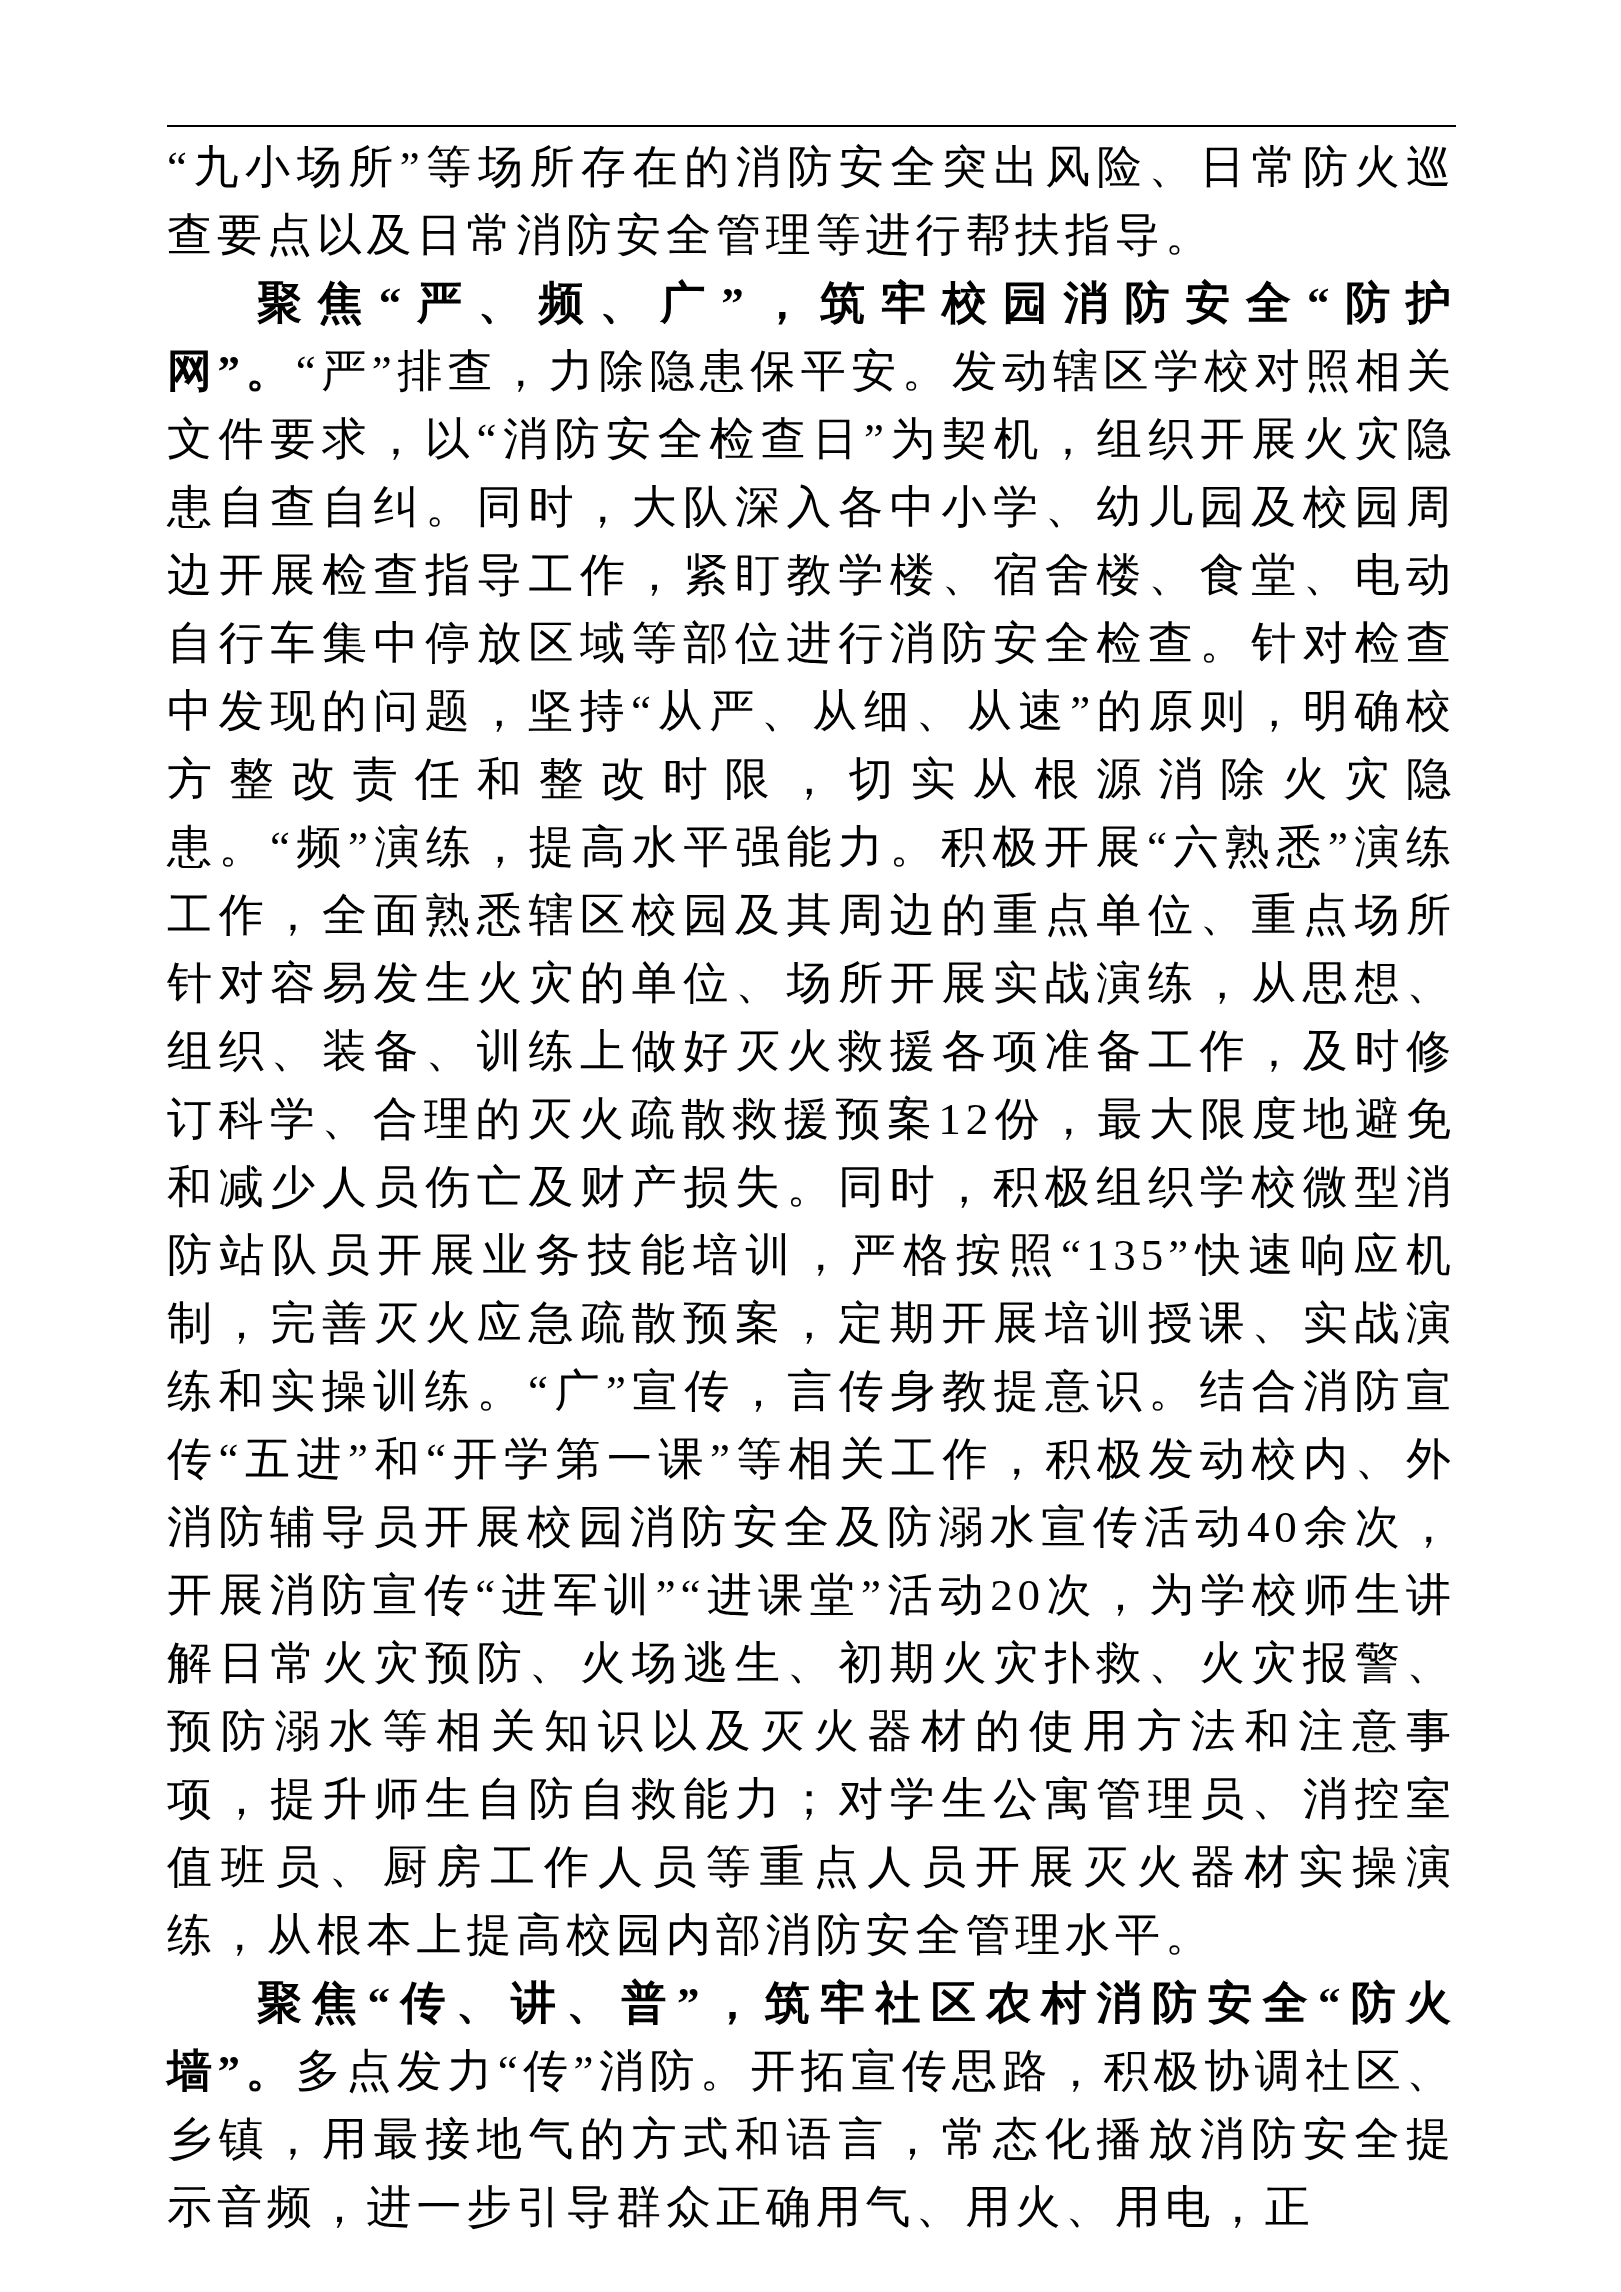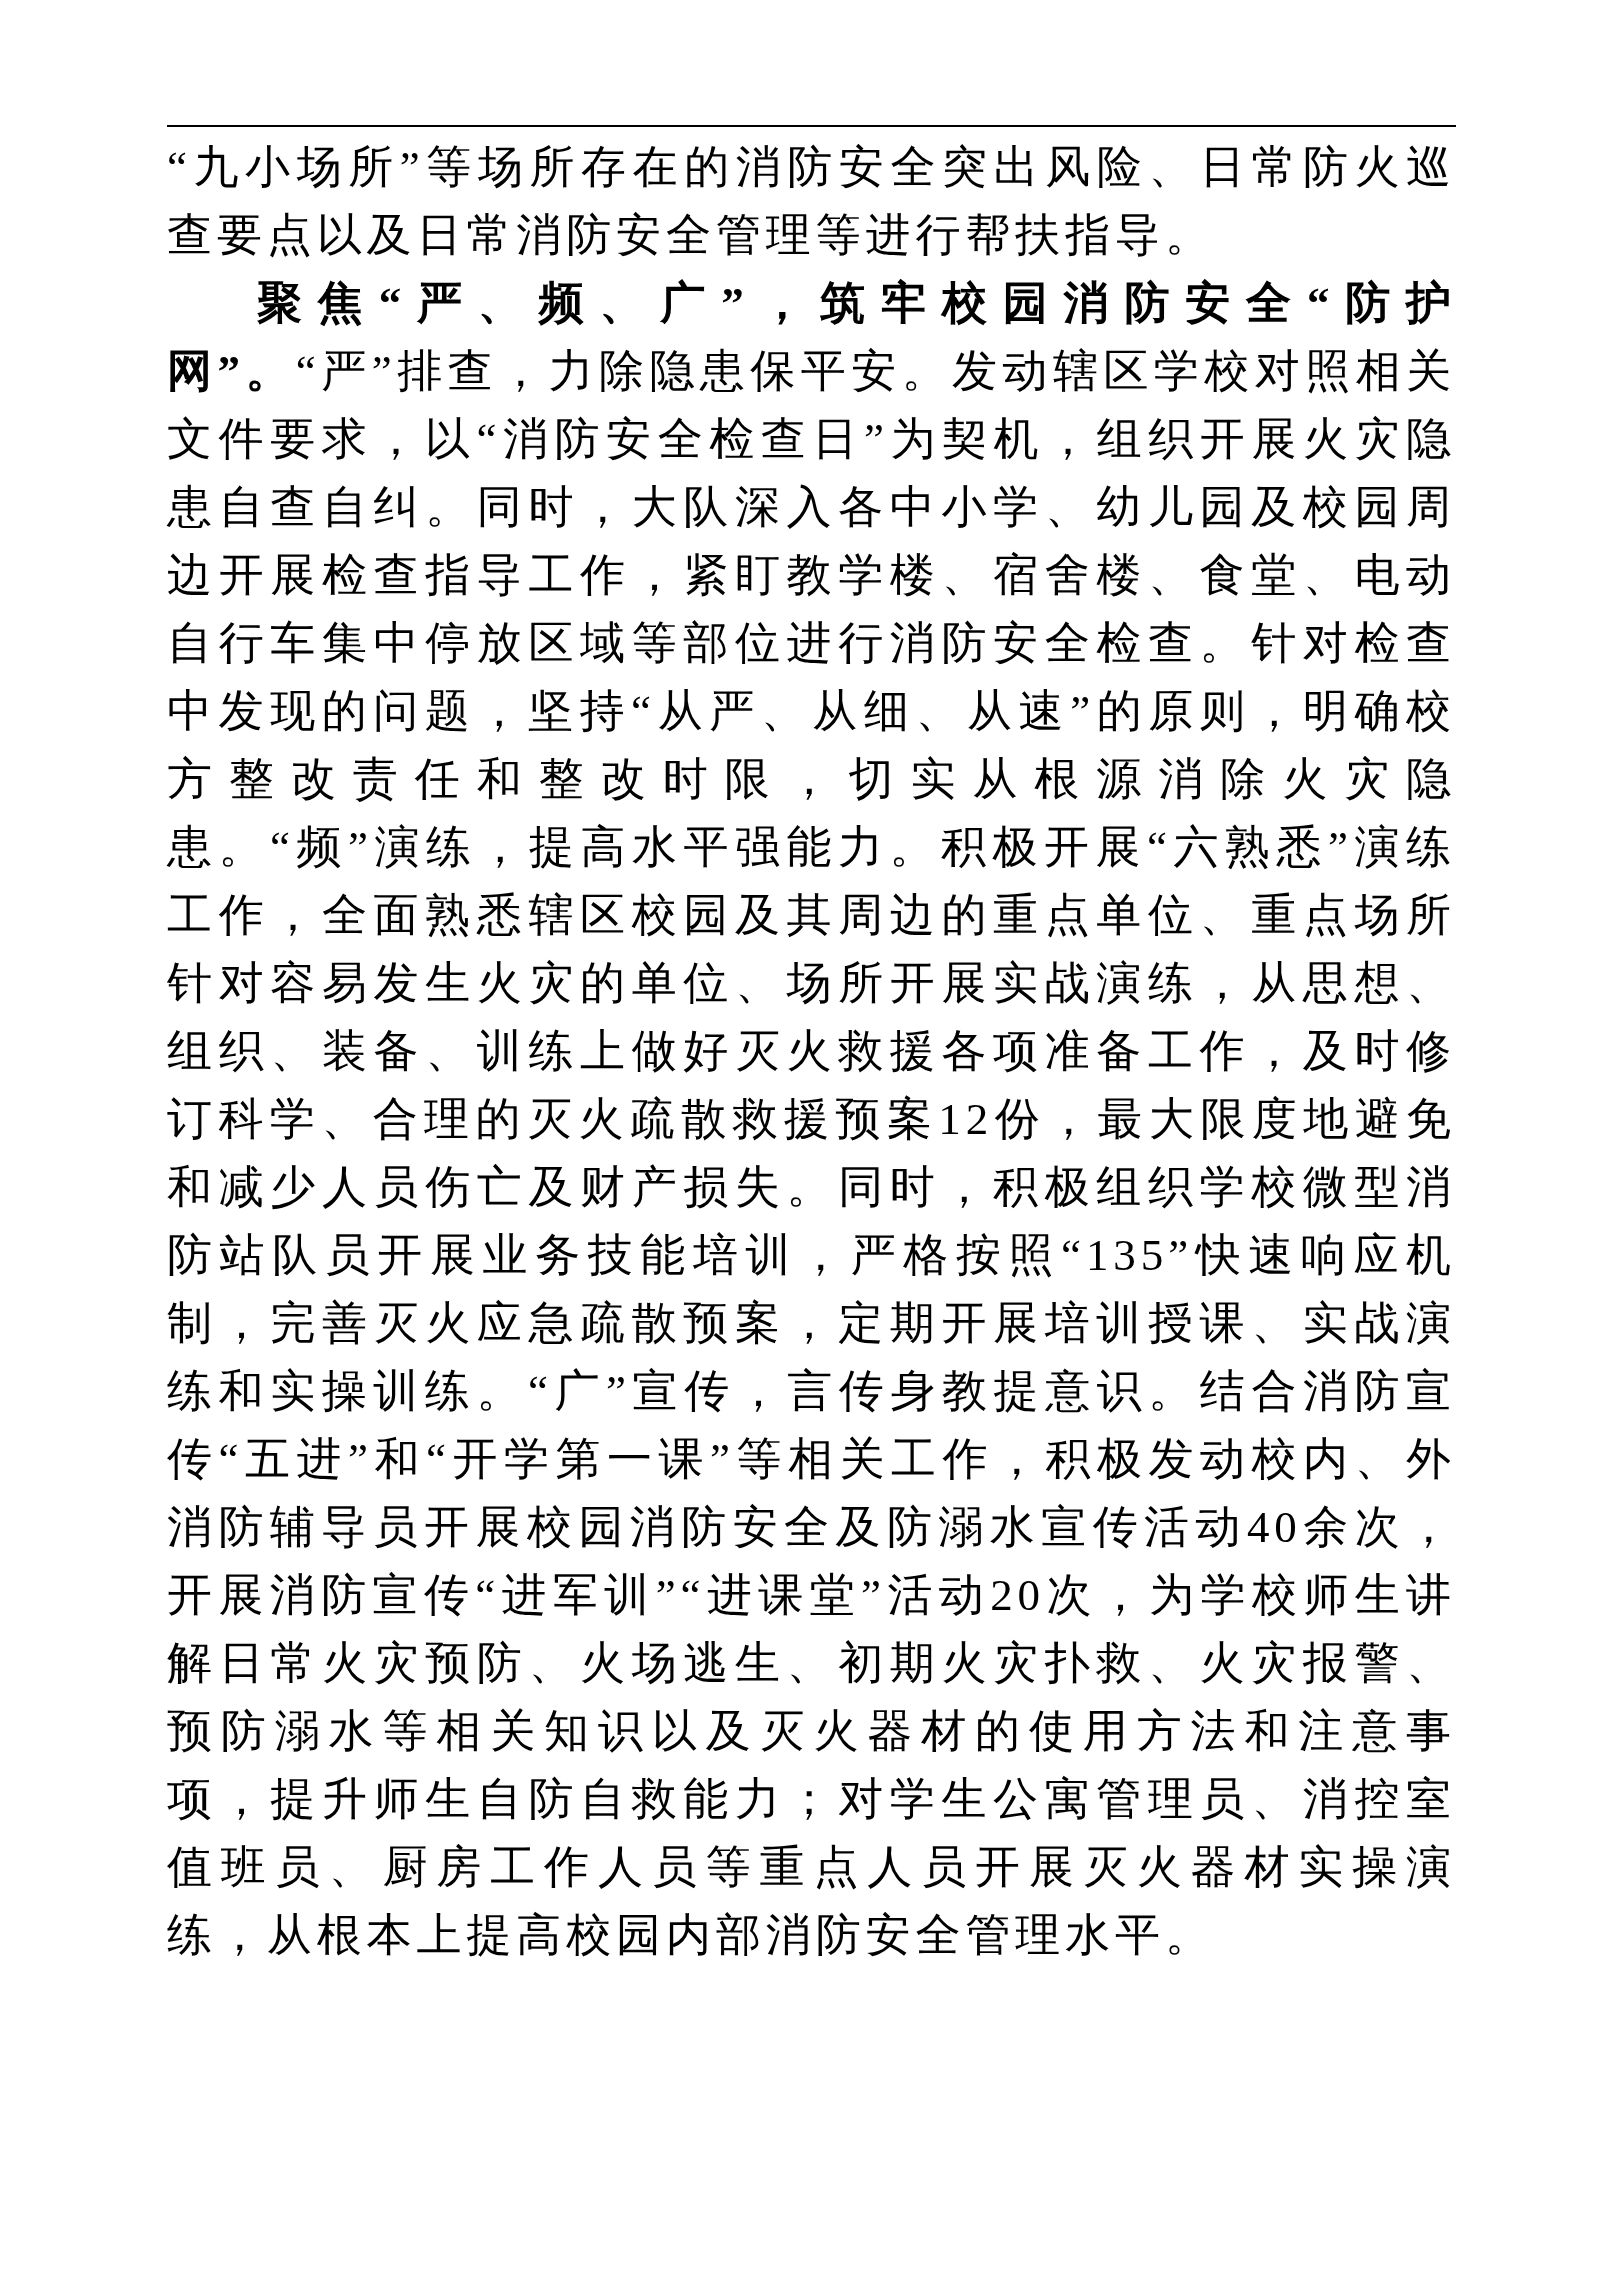--- a/index.html
+++ b/index.html
@@ -45,15 +45,16 @@
   }
 </style>
 </head>
 <body>
 
 <div class="page">
   <hr class="header-rule">
   <div class="content">
     <p><span>“九小场所”等场所存在的消防安全突出风险、日常防火巡查要点以及日常消防安全管理等进行帮扶指导。</span></p>
     <p class="indent"><span class="bold">聚焦“严、频、广”，筑牢校园消防安全“防护网”。</span><span>“严”排查，力除隐患保平安。发动辖区学校对照相关文件要求，以“消防安全检查日”为契机，组织开展火灾隐患自查自纠。同时，大队深入各中小学、幼儿园及校园周边开展检查指导工作，紧盯教学楼、宿舍楼、食堂、电动自行车集中停放区域等部位进行消防安全检查。针对检查中发现的问题，坚持“从严、从细、从速”的原则，明确校方整改责任和整改时限，切实从根源消除火灾隐患。“频”演练，提高水平强能力。积极开展“六熟悉”演练工作，全面熟悉辖区校园及其周边的重点单位、重点场所针对容易发生火灾的单位、场所开展实战演练，从思想、组织、装备、训练上做好灭火救援各项准备工作，及时修订科学、合理的灭火疏散救援预案12份，最大限度地避免和减少人员伤亡及财产损失。同时，积极组织学校微型消防站队员开展业务技能培训，严格按照“135”快速响应机制，完善灭火应急疏散预案，定期开展培训授课、实战演练和实操训练。“广”宣传，言传身教提意识。结合消防宣传“五进”和“开学第一课”等相关工作，积极发动校内、外消防辅导员开展校园消防安全及防溺水宣传活动40余次，开展消防宣传“进军训”“进课堂”活动20次，为学校师生讲解日常火灾预防、火场逃生、初期火灾扑救、火灾报警、预防溺水等相关知识以及灭火器材的使用方法和注意事项，提升师生自防自救能力；对学生公寓管理员、消控室值班员、厨房工作人员等重点人员开展灭火器材实操演练，从根本上提高校园内部消防安全管理水平。</span></p>
+    <p class="indent"><span class="bold">聚焦“传、讲、普”，筑牢社区农村消防安全“防火墙”。</span><span>多点发力“传”消防。开拓宣传思路，积极协调社区、乡镇，用最接地气的方式和语言，常态化播放消防安全提示音频，进一步引导群众正确用气、用火、用电，正</span></p>
   </div>
 </div>
 
 
 </body></html>

